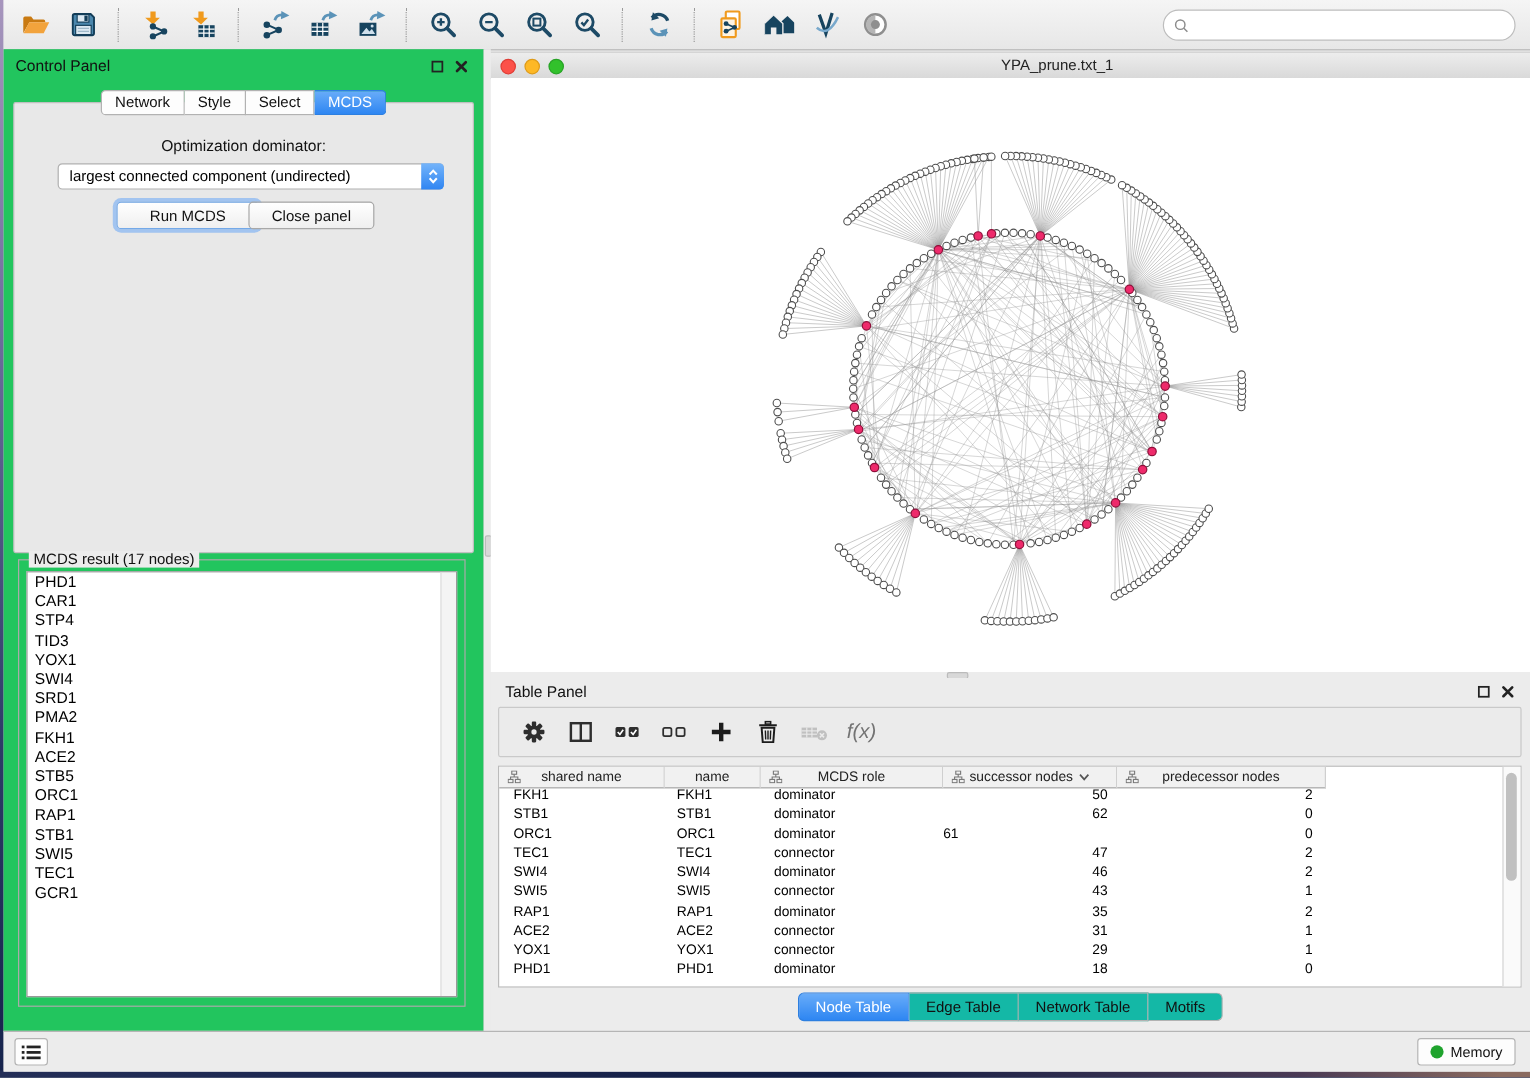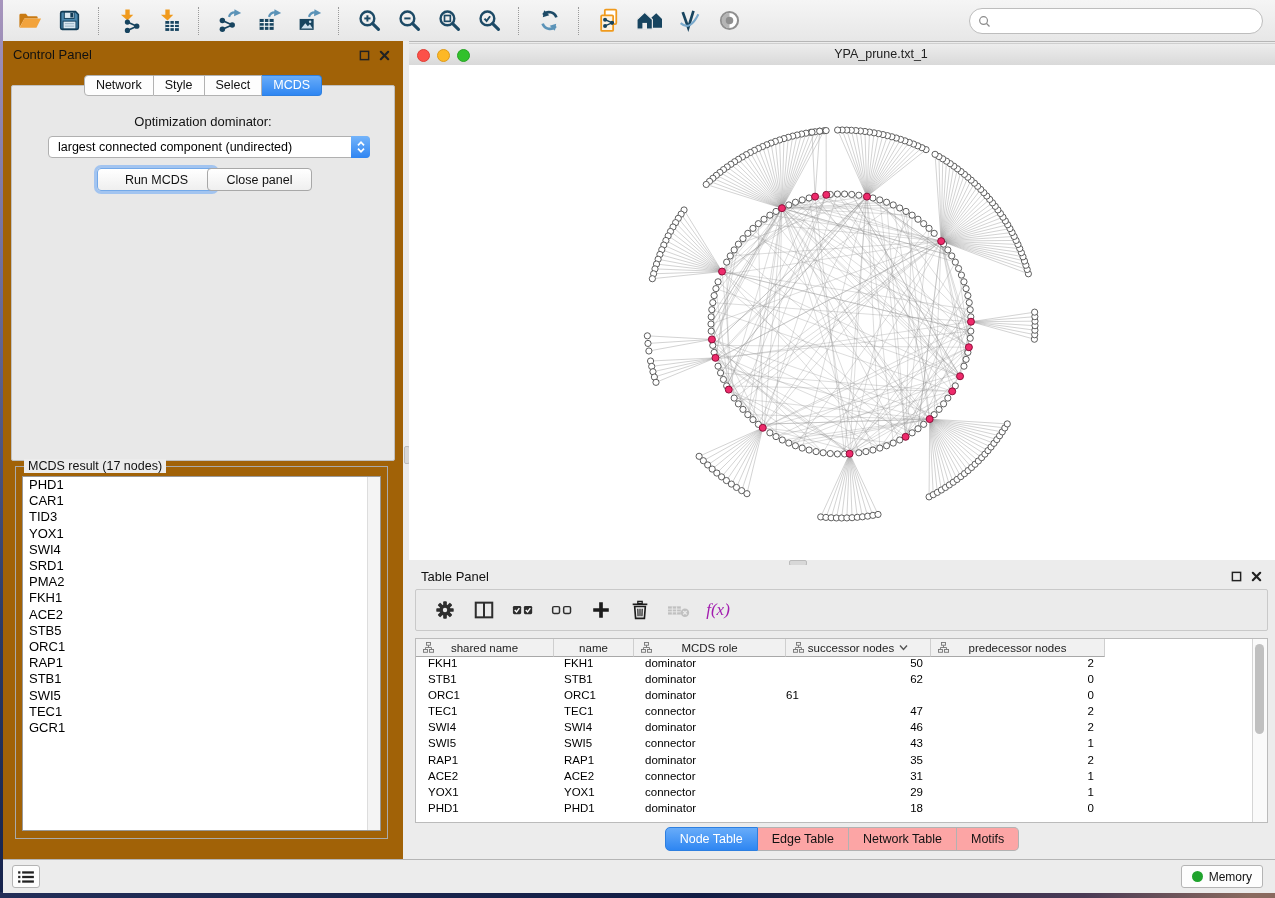--- a/index.html
+++ b/index.html
@@ -17,21 +17,21 @@
   .ticons{position:absolute;left:6px;top:0;height:41px;display:flex;align-items:center;}
   .tbtn{width:30px;height:30px;display:flex;align-items:center;justify-content:center;margin:0 5px;}
   .tbtn svg{width:25px;height:25px;display:block}
   .tsep{width:1px;height:28px;border-left:1px dotted #9a9a9a;margin:0 9px;}
   .search{position:absolute;right:12px;top:8px;width:292px;height:24px;background:#fff;
        border:1px solid #bdbdbd;border-radius:13px;display:flex;align-items:center;}
   .search .mag{margin:0 4px 0 8px;display:flex}
   .search input{border:none;outline:none;flex:1;font-size:12px;background:transparent;height:18px;font-family:"Liberation Sans",sans-serif;}
 
   
-  .cpanel{position:absolute;left:0;top:41px;width:400px;bottom:33px;background:#a16207;border-right:1px solid #b0b0b0;}
+  .cpanel{position:absolute;left:0;top:41px;width:400px;bottom:33px;background:#22c55e;border-right:1px solid #b0b0b0;}
   .cphead{position:absolute;left:0;top:0;right:0;height:27px;}
   .cphead .ttl{position:absolute;left:10px;top:6px;font-size:13px;color:#111;}
   .wicon{position:absolute;top:7px;width:14px;height:14px;display:flex;align-items:center;justify-content:center;}
   .wicon svg{width:11px;height:11px}
   .cptabs{position:absolute;left:0;top:34px;width:100%;display:flex;justify-content:center;z-index:3;}
   .cptab{padding:2px 11px;font-size:12.5px;line-height:15px;background:#fdfdfd;border:1px solid #b2b2b2;border-left:none;color:#111;}
   .cptab:first-child{border-left:1px solid #b2b2b2;border-radius:4px 0 0 4px;}
   .cptab:last-child{border-radius:0 4px 4px 0;}
   .cptab.active{background:linear-gradient(#68acf9,#2e86f2);color:#fff;border-color:#2d7fe0;}
   .cpbox{position:absolute;left:8px;top:44px;width:382px;height:374px;background:#e8e8e8;
@@ -79,21 +79,21 @@
   .th{height:18px;background:#f1f1f1;border-right:1px solid #cfcfcf;border-bottom:1px solid #a8a8a8;
       display:flex;align-items:center;justify-content:center;font-size:11.5px;color:#222;box-sizing:border-box;position:relative;}
   .th .cicon{position:absolute;left:7px;top:3px;}
   .th .sort{margin-left:5px;display:flex}
   .tbody{position:absolute;left:0;top:18px;right:14px;bottom:0;overflow:hidden;}
   .trow{height:16.1px;display:flex;font-size:11.5px;color:#000;}
   .td{box-sizing:border-box;white-space:nowrap;overflow:hidden;}
   .tscroll{position:absolute;right:0;top:0;width:14px;bottom:0;background:#fafafa;border-left:1px solid #d5d5d5;}
   .tscroll .thumb{position:absolute;left:2px;top:5px;width:9px;height:90px;background:#c0c0c0;border-radius:5px;}
   .ttabs{position:absolute;left:0;top:262px;width:100%;display:flex;justify-content:center;}
-  .ttab{padding:3px 14px;font-size:12.5px;line-height:16px;background:#fca5a5;border:1px solid #b2b2b2;border-left:none;color:#111;}
+  .ttab{padding:3px 14px;font-size:12.5px;line-height:16px;background:#14b8a6;border:1px solid #b2b2b2;border-left:none;color:#111;}
   .ttab:first-child{border-left:1px solid #b2b2b2;border-radius:5px 0 0 5px;}
   .ttab:last-child{border-radius:0 5px 5px 0;}
   .ttab.active{background:linear-gradient(#68acf9,#2e86f2);color:#fff;border-color:#2d7fe0;}
 
   
   .statusbar{position:absolute;left:0;right:0;bottom:0;height:33px;background:#ececec;border-top:1px solid #b5b5b5;}
   .sbtn{position:absolute;left:9px;top:5px;width:28px;height:23px;background:#fdfdfd;border:1px solid #b4b4b4;border-radius:3px;
       display:flex;align-items:center;justify-content:center;padding:0;}
   .membtn{position:absolute;right:12px;top:5px;height:23px;background:#fdfdfd;border:1px solid #b4b4b4;border-radius:3px;
       display:flex;align-items:center;padding:0 10px;font-size:12px;font-family:"Liberation Sans",sans-serif;color:#111;}
@@ -307,20 +307,21 @@
         <button class="btn run">Run MCDS</button>
         <button class="btn closep">Close panel</button>
       </div>
     </div>
     <div class="groupbox">
       <span class="legend">MCDS result (17 nodes)</span>
       <div class="listbox">
         <div id="mcds-list">
             <div class="litem">PHD1</div>
             <div class="litem">CAR1</div>
+            <div class="litem">STP4</div>
             <div class="litem">TID3</div>
             <div class="litem">YOX1</div>
             <div class="litem">SWI4</div>
             <div class="litem">SRD1</div>
             <div class="litem">PMA2</div>
             <div class="litem">FKH1</div>
             <div class="litem">ACE2</div>
             <div class="litem">STB5</div>
             <div class="litem">ORC1</div>
             <div class="litem">RAP1</div>
@@ -1081,21 +1082,21 @@
                 <line x1="1" y1="14" x2="15" y2="14"></line>
                 <line x1="5.7" y1="8" x2="5.7" y2="17"></line>
                 <line x1="10.4" y1="8" x2="10.4" y2="17"></line>
               </g>
             </g>
             <circle cx="19.5" cy="15" r="4.6" fill="#9e9e9e"></circle>
             <path d="M17.6 13.1 l3.8 3.8 M21.4 13.1 l-3.8 3.8" stroke="#ebebeb" stroke-width="1.5"></path>
           </svg>
         </span>
         <span class="tbicon">
-          <span style="font-family:Liberation Serif, serif;font-style:italic;font-size:17px;color:#a21caf">f(x)</span>
+          <span style="font-family:Liberation Sans, sans-serif;font-style:italic;font-size:17px;color:#737373">f(x)</span>
         </span>
       </div>
     <div class="ttable">
       <div class="thead" id="table-head">
           <div class="th" style="width: 138px;">
             <span class="cicon"><svg width="11" height="11" viewBox="0 0 12 12">
                 <rect x="3.8" y="0.5" width="4.4" height="3" fill="none" stroke="#777" stroke-width="1"></rect>
                 <rect x="0.5" y="8.2" width="4.4" height="3" fill="none" stroke="#777" stroke-width="1"></rect>
                 <rect x="7.1" y="8.2" width="4.4" height="3" fill="none" stroke="#777" stroke-width="1"></rect>
                 <path d="M6 3.5 V6 M2.7 8.2 V6 H9.3 V8.2" fill="none" stroke="#777" stroke-width="1"></path>

